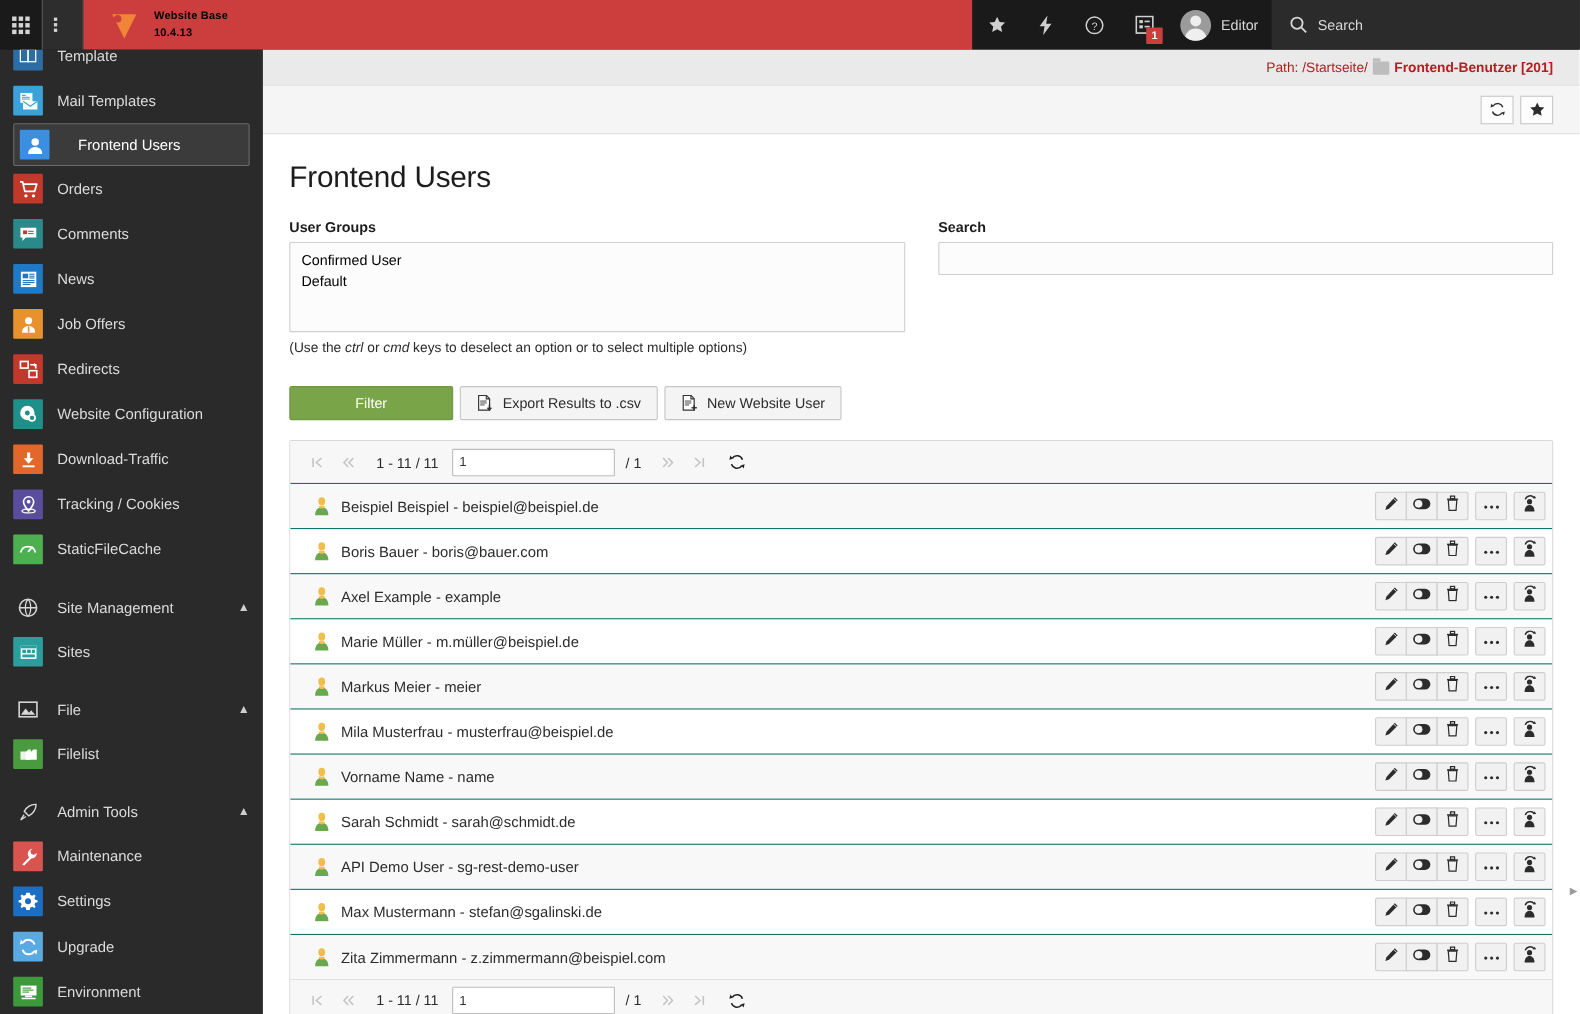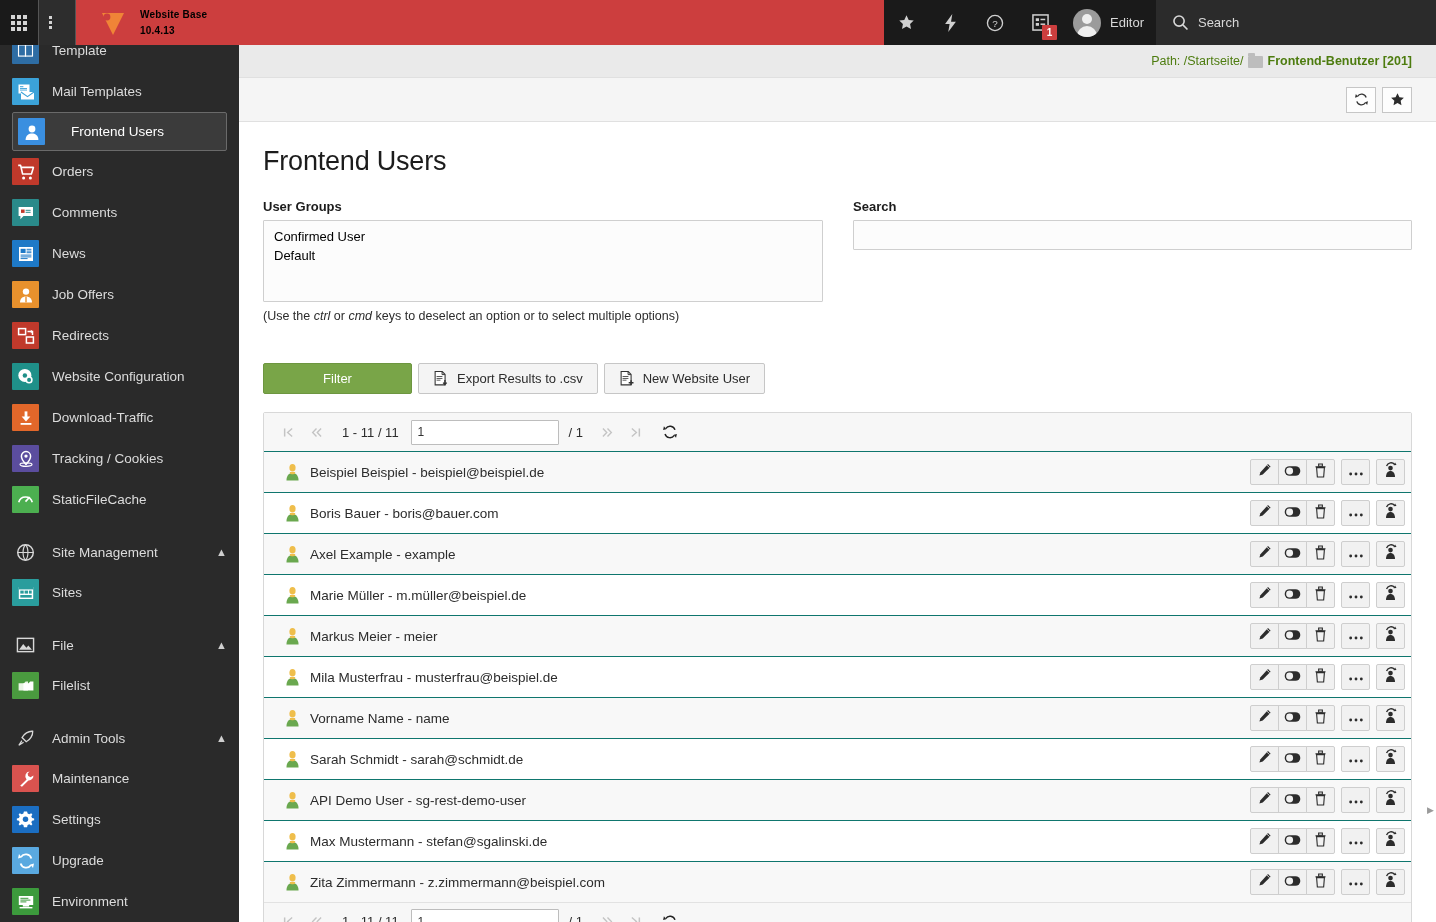--- a/index.html
+++ b/index.html
@@ -115,21 +115,21 @@
   #main {
     position: absolute; top: 45px; left: 239px;
     width: 1197px; height: 877px;
     background: #fff;
     overflow: hidden;
   }
   #pathbar {
     height: 33px; background: #eaeaea;
     display: flex; align-items: center; justify-content: flex-end;
     padding-right: 24px;
-    font-size: 12.5px; color: #4d7c0f;
+    font-size: 12.5px; color: #b91c1c;
     border-bottom: 1px solid #e0e0e0;
   }
   .path-folder {
     display: inline-block; width: 15px; height: 12px;
     background: #bdbdbd; border-radius: 1px; position: relative;
     margin: 0 5px -1px 4px;
   }
   .path-folder::before { content:''; position:absolute; top:-3px; left:0; width:7px; height:3px; background:#bdbdbd; border-radius:1px 1px 0 0; }
   .path-strong { font-weight: bold; }
 
@@ -164,21 +164,21 @@
   .hint { font-size: 12.5px; color: #2c2c2c; margin-top: 7px; }
   .hint em { font-style: italic; }
   .txtinput {
     width: 100%; height: 30px;
     border: 1px solid #cfcfcf; background: #fcfcfc;
     padding: 4px 8px; font-size: 13px; color: #333;
     border-radius: 1px; outline: none;
     font-family: "Liberation Sans", sans-serif;
   }
 
-  .btnrow { display: flex; gap: 6px; margin-top: 40px; }
+  .btnrow { display: flex; gap: 6px; margin-top: 28px; }
   .btn {
     height: 31px; display: flex; align-items: center; gap: 8px;
     padding: 0 14px; font-size: 13px; border-radius: 2px;
     cursor: pointer; white-space: nowrap;
   }
   .btn-green {
     background: #79a548; border: 1px solid #6d9640; color: #fff;
     width: 149px; justify-content: center;
   }
   .btn-default { background: #f4f4f4; border: 1px solid #c6c6c6; color: #2c2c2c; }

